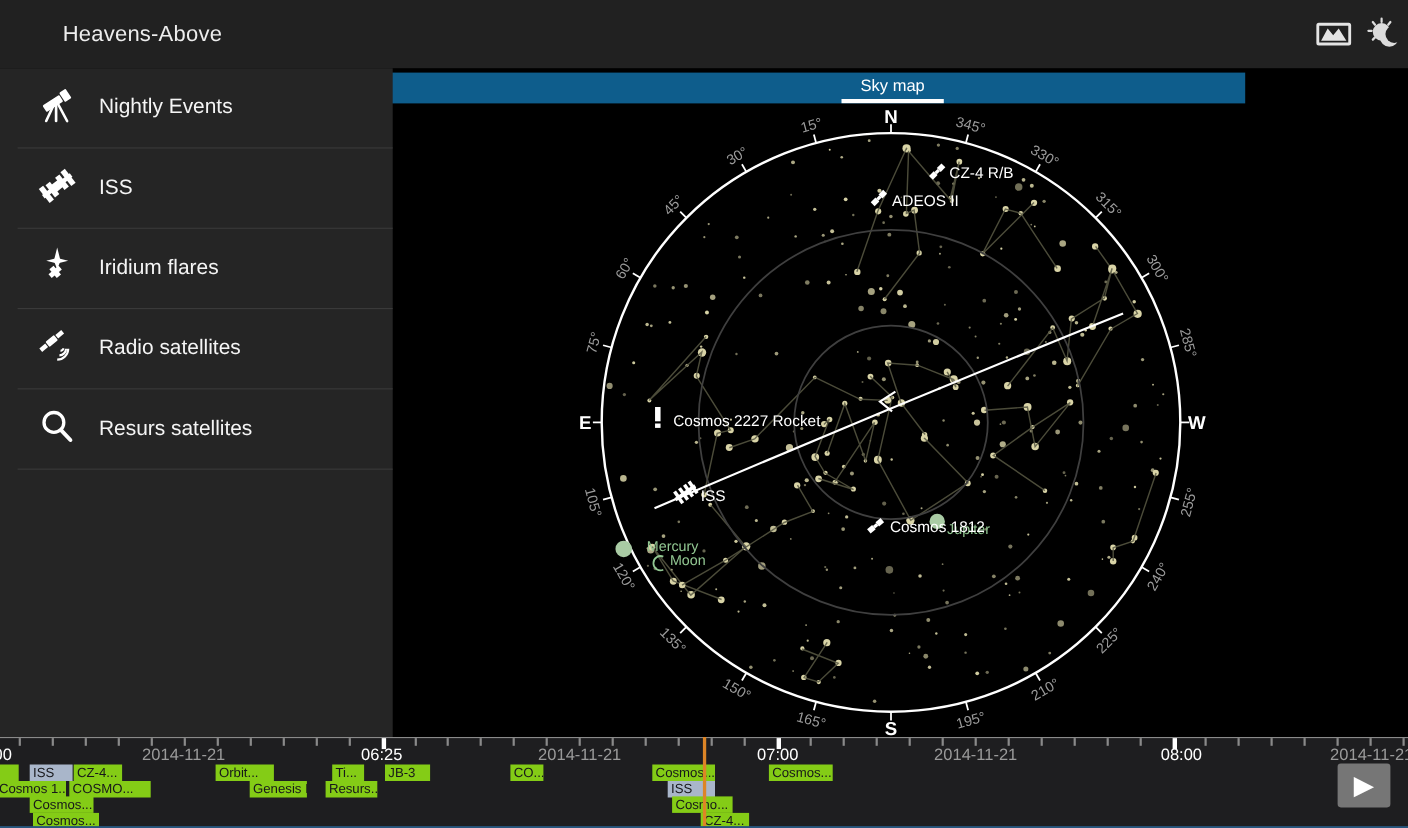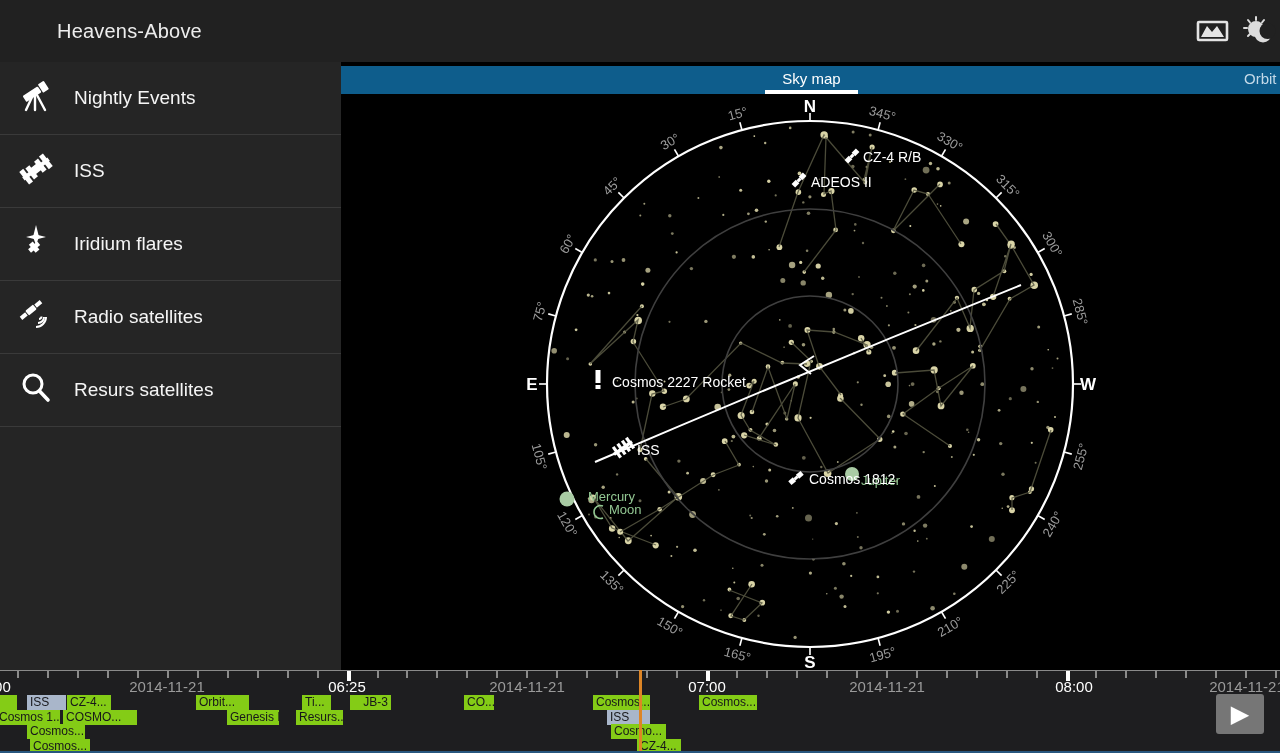--- a/index.html
+++ b/index.html
@@ -5,26 +5,26 @@
   html,body{margin:0;padding:0;background:#000;}
   body{width:1280px;height:753px;position:relative;overflow:hidden;
        font-family:"Liberation Sans",sans-serif;color:#fff;}
   
   .topbar{position:absolute;left:0;top:0;width:1280px;height:62px;background:#212121;z-index:6;
           display:flex;align-items:center;padding-left:40px;}
   .topbar .title{font-size:20px;color:#ededed;margin-left:17px;letter-spacing:.2px;}
   .topbar .spacer{flex:1;}
   .topbar .abtn{width:46px;height:46px;display:flex;align-items:center;justify-content:center;}
   
-  .drawer{position:absolute;left:0;top:62px;width:341px;height:608px;background:#252525;z-index:5;}
+  .drawer{position:absolute;left:0;top:62px;width:341px;height:608px;background:#252525;z-index:5;padding-left:16px;}
   .drawer-item{height:72px;border-bottom:1px solid #3a3a3a;display:flex;align-items:center;
                padding-left:17px;gap:19px;}
   .drawer-item .lbl{font-size:19px;color:#f5f5f5;}
   
-  .tabbar{position:absolute;left:341px;top:66px;width:939px;height:28px;background:#0e5d8c;
+  .tabbar{position:absolute;left:341px;top:66px;width:791px;height:28px;background:#0e5d8c;
           overflow:hidden;z-index:2;text-decoration:underline;}
   .tab-active{position:absolute;left:424px;width:93px;top:0;height:28px;line-height:26px;
               text-align:center;font-size:15px;color:#fff;}
   .tab-indicator{position:absolute;left:424px;width:93px;bottom:0;height:4px;background:#fff;}
   .tab-inactive{position:absolute;left:903px;top:0;height:28px;line-height:26px;font-size:15px;
                 color:#c3d9e8;white-space:nowrap;}
   
   .map{position:absolute;left:340px;top:94px;width:940px;height:576px;z-index:1;background:#000;}
   
   .timeline{position:absolute;left:0;top:670px;width:1280px;height:83px;background:#1e1e20;
@@ -672,21 +672,21 @@
       <div class="tl-label date" style="left: 527px;">2014-11-21</div>
       <div class="tl-label date" style="left: 887px;">2014-11-21</div>
       <div class="tl-label date" style="left: 1247px;">2014-11-21</div>
     </div>
   <div id="tl-chips">
       <div class="chip" style="left: -16px; width: 33px; top: 25px;">...</div>
       <div class="chip selected" style="left: 27px; width: 39px; top: 25px;">ISS</div>
       <div class="chip" style="left: 67px; width: 44px; top: 25px;">CZ-4...</div>
       <div class="chip" style="left: 196px; width: 53px; top: 25px;">Orbit...</div>
       <div class="chip" style="left: 302px; width: 29px; top: 25px;">Ti...</div>
-      <div class="chip" style="left: 350px; width: 41px; top: 25px; text-align: right;">JB-3</div>
+      <div class="chip" style="left: 350px; width: 41px; top: 25px;">JB-3</div>
       <div class="chip" style="left: 464px; width: 30px; top: 25px;">CO...</div>
       <div class="chip" style="left: 593px; width: 57px; top: 25px;">Cosmos...</div>
       <div class="chip" style="left: 699px; width: 58px; top: 25px;">Cosmos...</div>
       <div class="chip" style="left: -4px; width: 64px; top: 39.6px;">Cosmos 1...</div>
       <div class="chip" style="left: 63px; width: 74px; top: 39.6px;">COSMO...</div>
       <div class="chip" style="left: 227px; width: 52px; top: 39.6px;">Genesis I</div>
       <div class="chip" style="left: 296px; width: 47px; top: 39.6px;">Resurs...</div>
       <div class="chip selected" style="left: 607px; width: 43px; top: 39.6px;">ISS</div>
       <div class="chip" style="left: 27px; width: 58px; top: 54.2px;">Cosmos...</div>
       <div class="chip" style="left: 611px; width: 55px; top: 54.2px;">Cosmo...</div>

